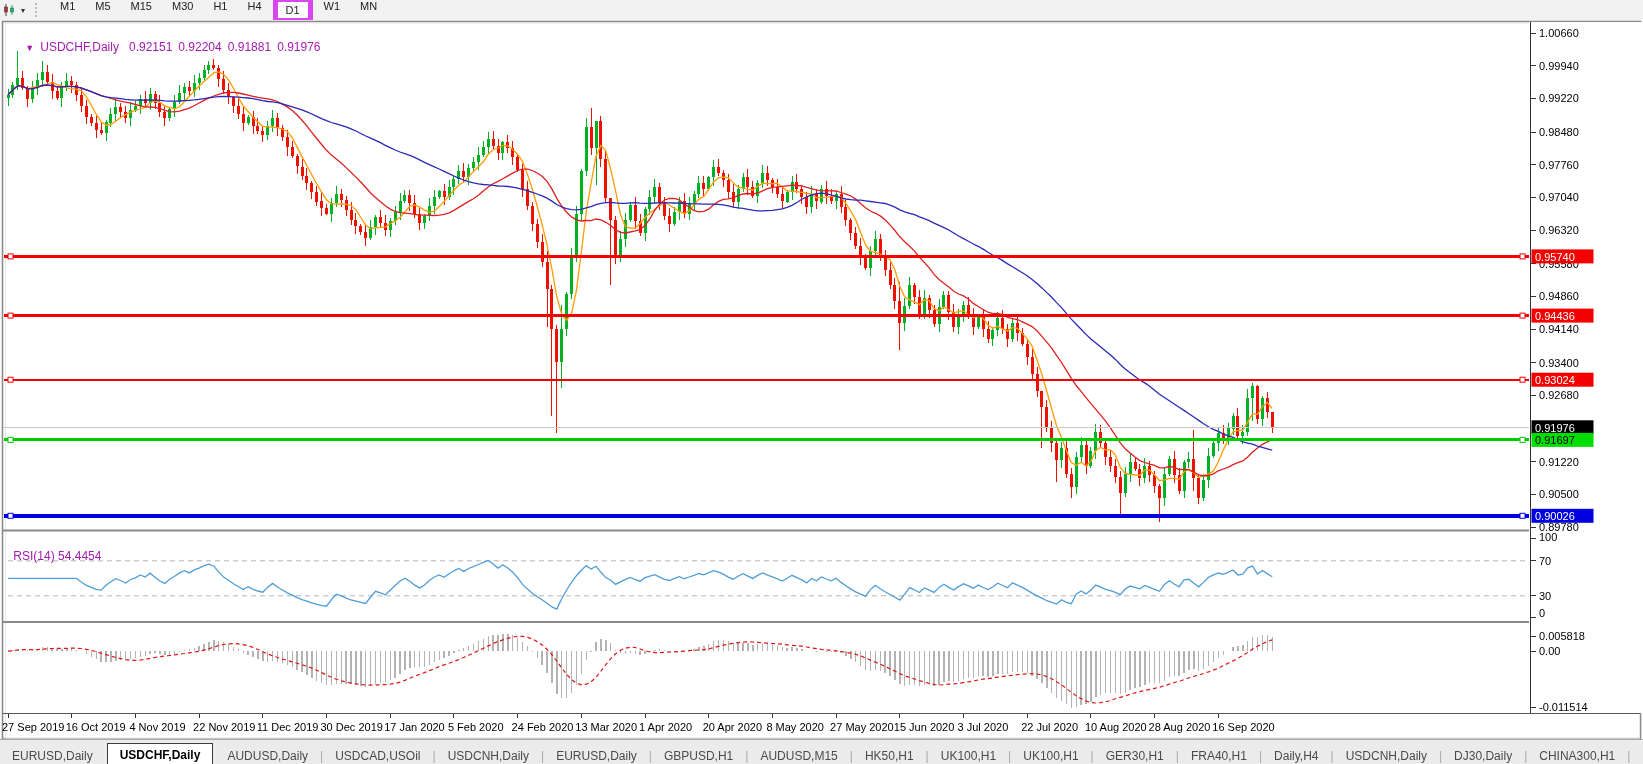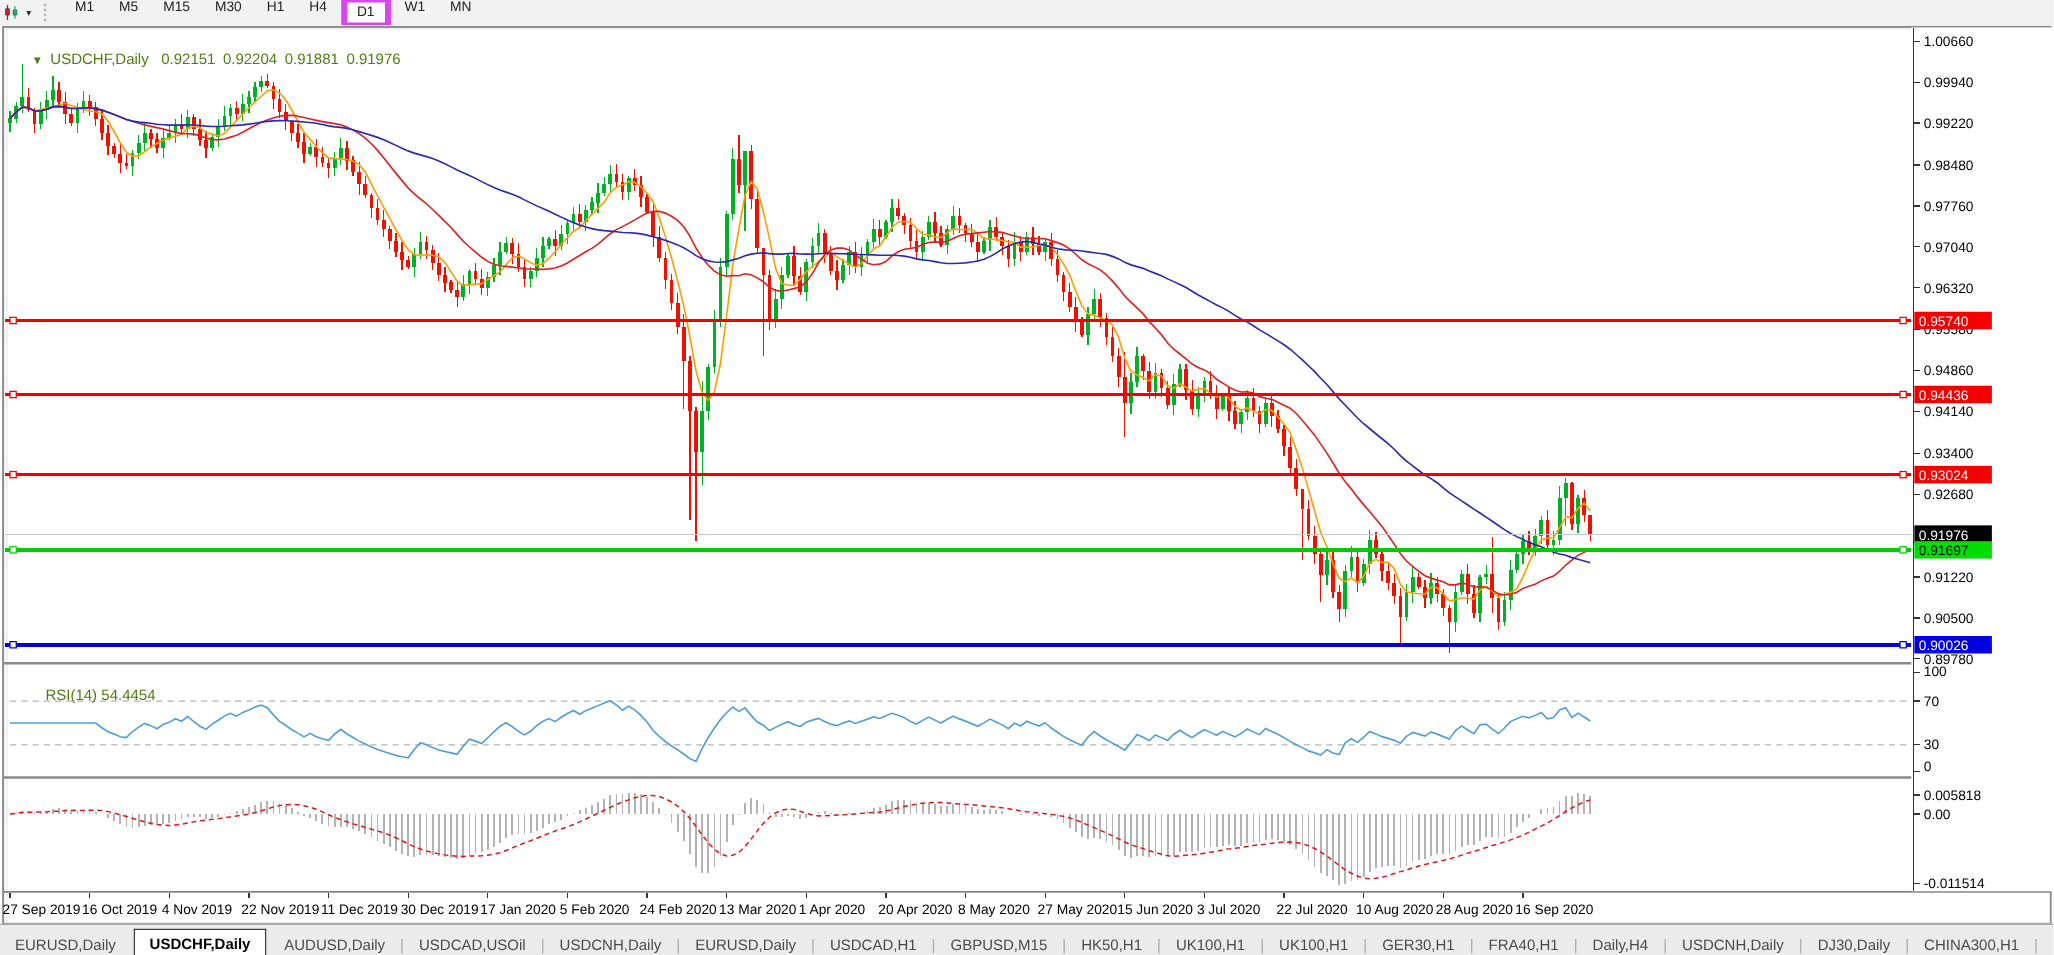--- a/index.html
+++ b/index.html
@@ -9,26 +9,26 @@
   #toolbar{position:absolute;left:0;top:0;width:1643px;height:20px;background:#f2f2f2;
     border-bottom:1px solid #d9d9d9;display:flex;align-items:center;font-size:11px;color:#222;}
   #cursor-tool{display:flex;align-items:center;padding:0 4px 0 3px;}
   #cursor-tool .caret{font-size:8px;color:#333;margin-left:3px;}
   .grip{width:5px;height:14px;border-left:2px dotted #b9b9b9;margin:0 8px 0 6px;}
   .tfbtn{padding:2px 8px;margin:0 1px;color:#222;cursor:default;border:1px solid transparent;border-radius:2px;}
   .tfbtn.active{background:#fdfdfd;border:5px solid #d946ef;}
   
   #chart-svg{position:absolute;left:0;top:0;}
   
-  .pane-label{position:absolute;font-size:12px;color:#4d7c0f;z-index:5;white-space:pre;}
+  .pane-label{position:absolute;font-size:12px;color:#a21caf;z-index:5;white-space:pre;}
   #chart-header{left:12px;top:26px;}
   #chart-header .dd{font-size:9px;margin-right:6px;}
   #chart-header .sym{margin-right:10px;}
   #chart-header span.q{margin-right:6px;}
-  #rsi-label{left:23px;top:535px;}
+  #rsi-label{left:0;top:535px;}
   #macd-label{left:13px;top:629px;}
   
   #tabbar{position:absolute;left:0;top:739px;width:1643px;height:25px;background:#ebebeb;
     border-top:1px solid #aaa;display:flex;align-items:flex-end;font-size:12px;color:#4a4a4a;z-index:6;}
   .tab{display:flex;align-items:center;height:19px;padding:0 12px;white-space:nowrap;cursor:default;}
   .tabsep{color:#a9a9a9;height:19px;display:flex;align-items:center;}
   .tab.active{background:#fff;border:1px solid #3c3c3c;border-bottom:none;height:21px;
     font-weight:bold;color:#000;margin:0 2px;}
 </style>
 </head>
@@ -1018,23 +1018,23 @@
         <div class="tab">EURUSD,Daily</div>
         <div class="tab active">USDCHF,Daily</div>
         <div class="tab">AUDUSD,Daily</div>
         <div class="tabsep">|</div>
         <div class="tab">USDCAD,USOil</div>
         <div class="tabsep">|</div>
         <div class="tab">USDCNH,Daily</div>
         <div class="tabsep">|</div>
         <div class="tab">EURUSD,Daily</div>
         <div class="tabsep">|</div>
-        <div class="tab">USDCAD,H1</div>
-        <div class="tabsep">|</div>
-        <div class="tab">GBPUSD,M15</div>
+        <div class="tab">GBPUSD,H1</div>
+        <div class="tabsep">|</div>
+        <div class="tab">AUDUSD,M15</div>
         <div class="tabsep">|</div>
         <div class="tab">HK50,H1</div>
         <div class="tabsep">|</div>
         <div class="tab">UK100,H1</div>
         <div class="tabsep">|</div>
         <div class="tab">UK100,H1</div>
         <div class="tabsep">|</div>
         <div class="tab">GER30,H1</div>
         <div class="tabsep">|</div>
         <div class="tab">FRA40,H1</div>

